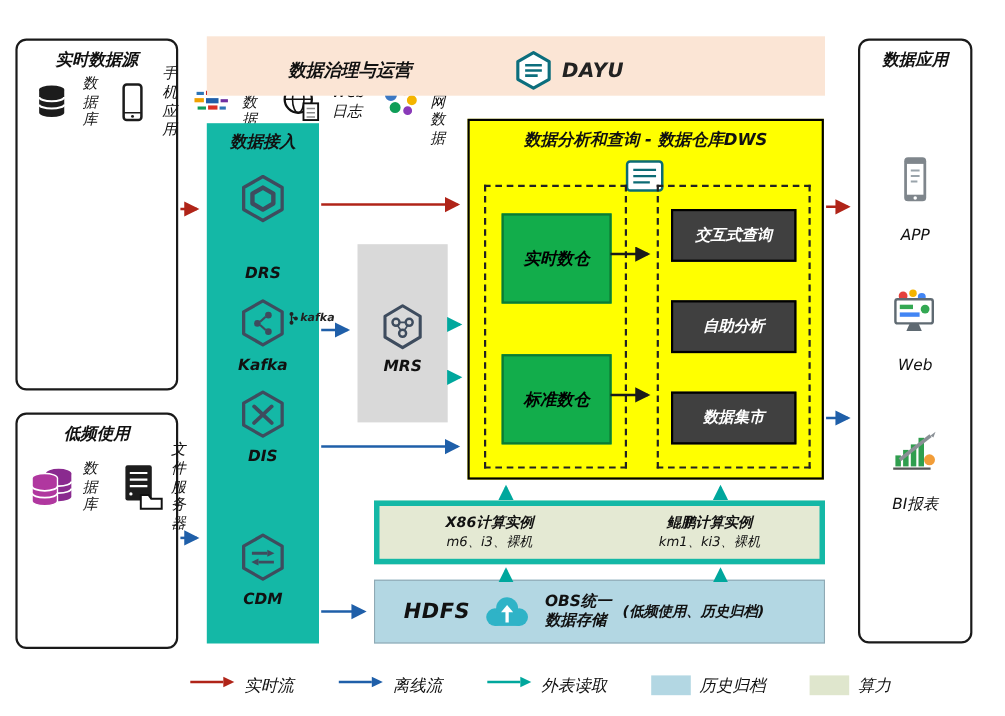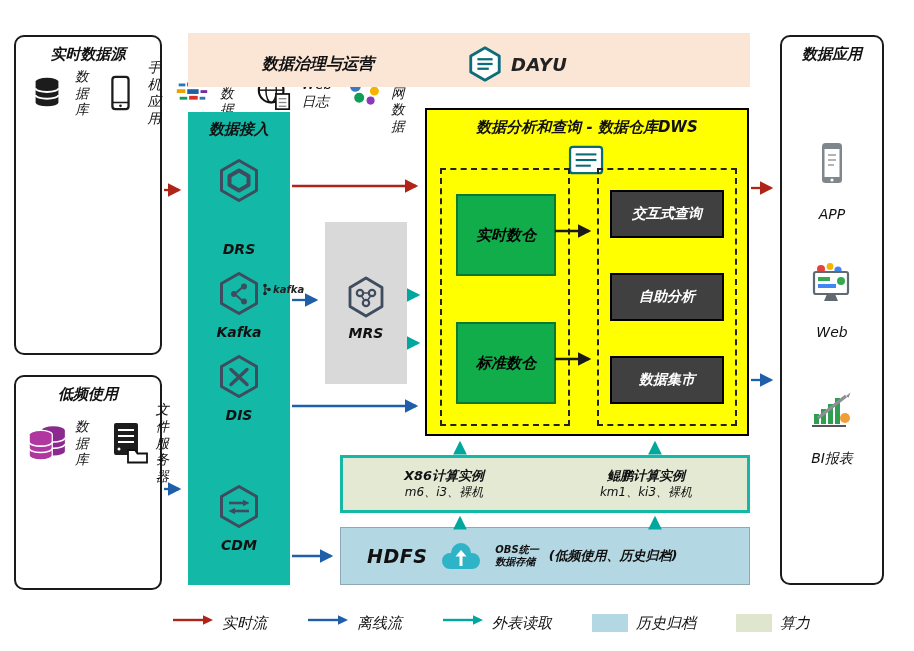--- a/index.html
+++ b/index.html
@@ -44,28 +44,28 @@
   #dws-left{left:13px;top:58px;width:130px;height:258px;}
   #dws-right{left:170px;top:58px;width:140px;height:258px;}
   .green-big{position:absolute;left:14px;width:100px;height:82px;background:#12ad4b;border:2px solid #0c7a33;
     color:#000000;font-weight:700;font-size:15px;display:flex;align-items:center;justify-content:center;box-sizing:border-box;}
   .g1{top:24px;} .g2{top:152px;}
   .green-sm{position:absolute;left:11px;width:114px;height:48px;background:#404040;border:2px solid #000000;
     color:#fff;font-weight:700;font-size:14px;display:flex;align-items:center;justify-content:center;box-sizing:border-box;}
   .s1{top:20px;} .s2{top:103px;} .s3{top:186px;}
   
   #compute-box{position:absolute;left:340px;top:455px;width:410px;height:58px;background:#e4e9d3;
-    border:3px solid #14b8a6;box-sizing:border-box;display:flex;}
+    border:5px solid #14b8a6;box-sizing:border-box;display:flex;}
   .comp-half{flex:1;display:flex;flex-direction:column;align-items:center;justify-content:center;line-height:1.3;}
   .comp-title{font-weight:700;font-size:13px;}
   .comp-sub{font-size:12px;}
   #hdfs-box{position:absolute;left:340px;top:527px;width:410px;height:58px;background:#b3d7e3;
     border:1px solid #8fa9b4;box-sizing:border-box;display:flex;align-items:center;gap:10px;padding-left:26px;}
   .hdfs-word{font-weight:800;font-size:19px;letter-spacing:.5px;}
-  .obs-text{font-weight:700;font-size:10px;line-height:1.25;}
+  .obs-text{font-weight:700;font-size:14px;line-height:1.25;}
   .obs-note{font-weight:700;font-size:13px;}
   
   #apps-panel{left:780px;top:35px;width:104px;height:550px;display:flex;flex-direction:column;align-items:center;}
   .app-item{display:flex;flex-direction:column;align-items:center;gap:16px;}
   .app-label{font-size:14px;}
   #app-1{margin-top:76px;} #app-2{margin-top:40px;} #app-3{margin-top:46px;}
   
   #legend{position:absolute;left:172px;top:614px;display:flex;align-items:center;gap:40px;}
   .lg-item{display:flex;align-items:flex-start;gap:8px;font-size:15px;}
   .swatch{display:inline-block;width:36px;height:18px;}

